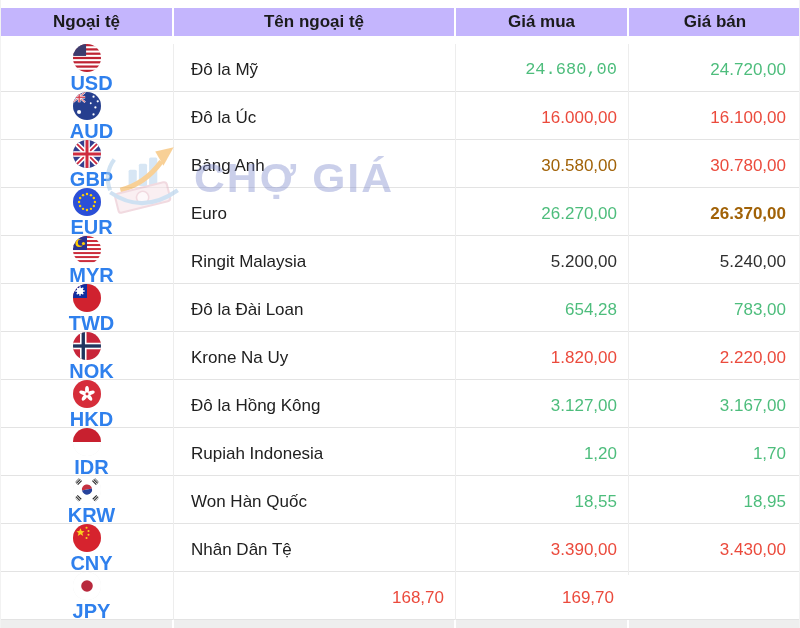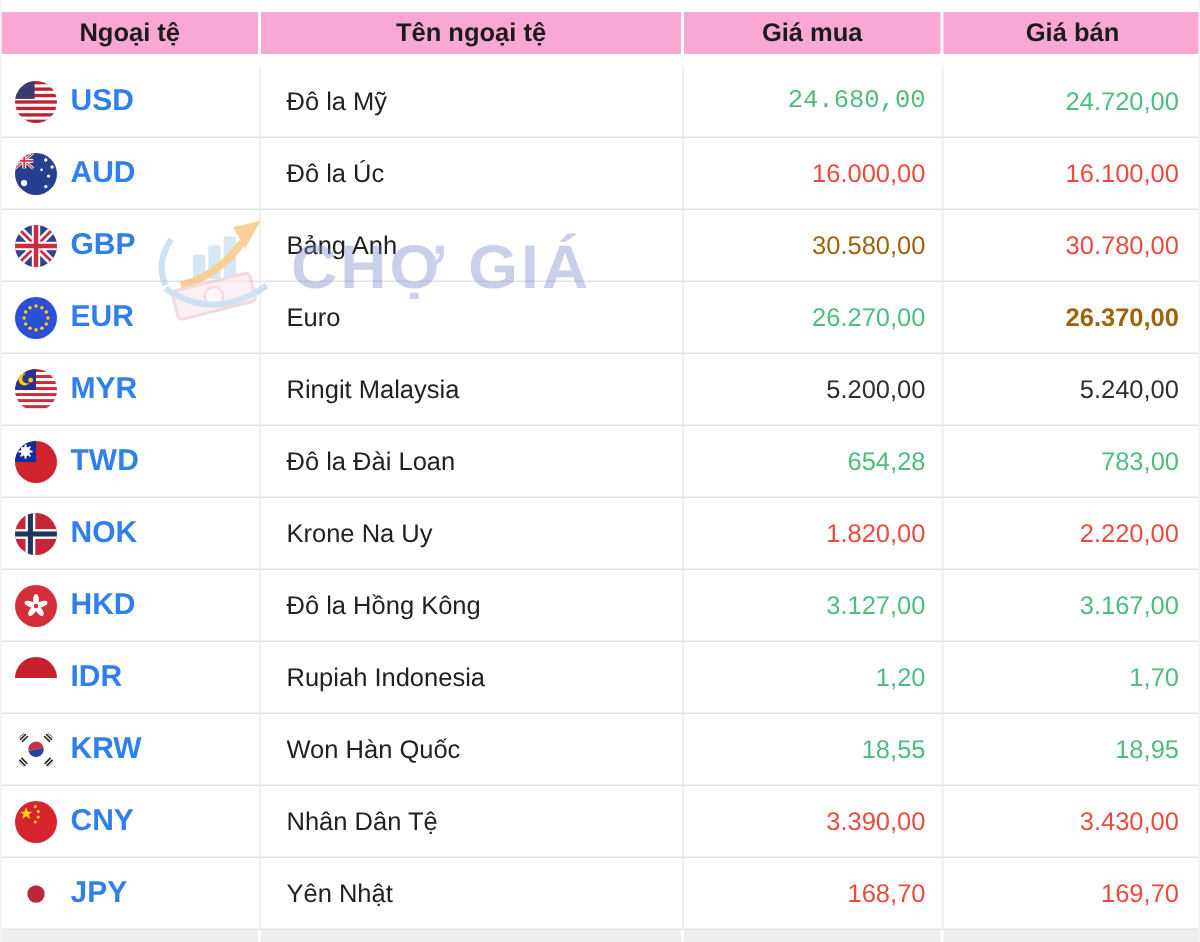--- a/index.html
+++ b/index.html
@@ -9,30 +9,30 @@
     width: 800px; height: 628px;
     background: #fff;
     font-family: "Liberation Sans", "DejaVu Sans", sans-serif;
     overflow: hidden;
     border-left: 1px solid #f2f2f2;
     border-right: 1px solid #f2f2f2;
   }
   .grid { display: grid; grid-template-columns: 173px 282px 173px 172px; }
   .header { margin-top: 8px; }
   .hcell {
-    background: #f9a8d4; height: 28px;
+    background: #c4b5fd; height: 28px;
     display: flex; align-items: center; justify-content: center;
     font-weight: bold; font-size: 17px; color: #1b1b1b;
   }
   .hcell:not(:last-child) { border-right: 2px solid #ffffff; }
   .tbody { margin-top: 8px; position: relative; }
   .row { height: 48px; border-bottom: 1px solid #e3e3e3; background: transparent; }
   .cell { display: flex; align-items: center; font-size: 17px; color: #212121; }
   .c-code, .c-name, .c-buy { border-right: 1px solid #ededed; }
-  .c-code { padding-left: 9px; }
+  .c-code { padding-left: 9px; flex-direction: column; }
   .c-name { padding-left: 17px; }
   .c-buy, .c-sell { justify-content: flex-end; }
   .c-buy { padding-right: 11px; }
   .c-sell { padding-right: 15px; }
   .flag {
     width: 28px; height: 28px; border-radius: 50%; overflow: hidden;
     flex: 0 0 28px; margin-right: 9px; position: relative;
     box-shadow: inset 0 0 0 1px rgba(0,0,0,.07);
   }
   .flag svg { display: block; width: 100%; height: 100%; }
@@ -352,21 +352,20 @@
       <div class="grid row">
     <div class="cell c-code">
       <span class="flag">
             <svg viewBox="0 0 30 30">
               <rect width="30" height="30" fill="#fff"></rect>
               <circle cx="15" cy="15" r="6.2" fill="#b8293d"></circle>
             </svg>
           </span>
       <a class="code" style="color: rgb(47, 128, 237);">JPY</a>
     </div>
-    <div class="cell c-name">Yên Nhật</div>
     <div class="cell c-buy" style="color: rgb(235, 74, 60);">168,70</div>
     <div class="cell c-sell" style="color: rgb(235, 74, 60);">169,70</div>
   </div>
     </div>
 
   <div class="grid strip">
     <div class="scell"></div>
     <div class="scell"></div>
     <div class="scell"></div>
     <div class="scell"></div>

